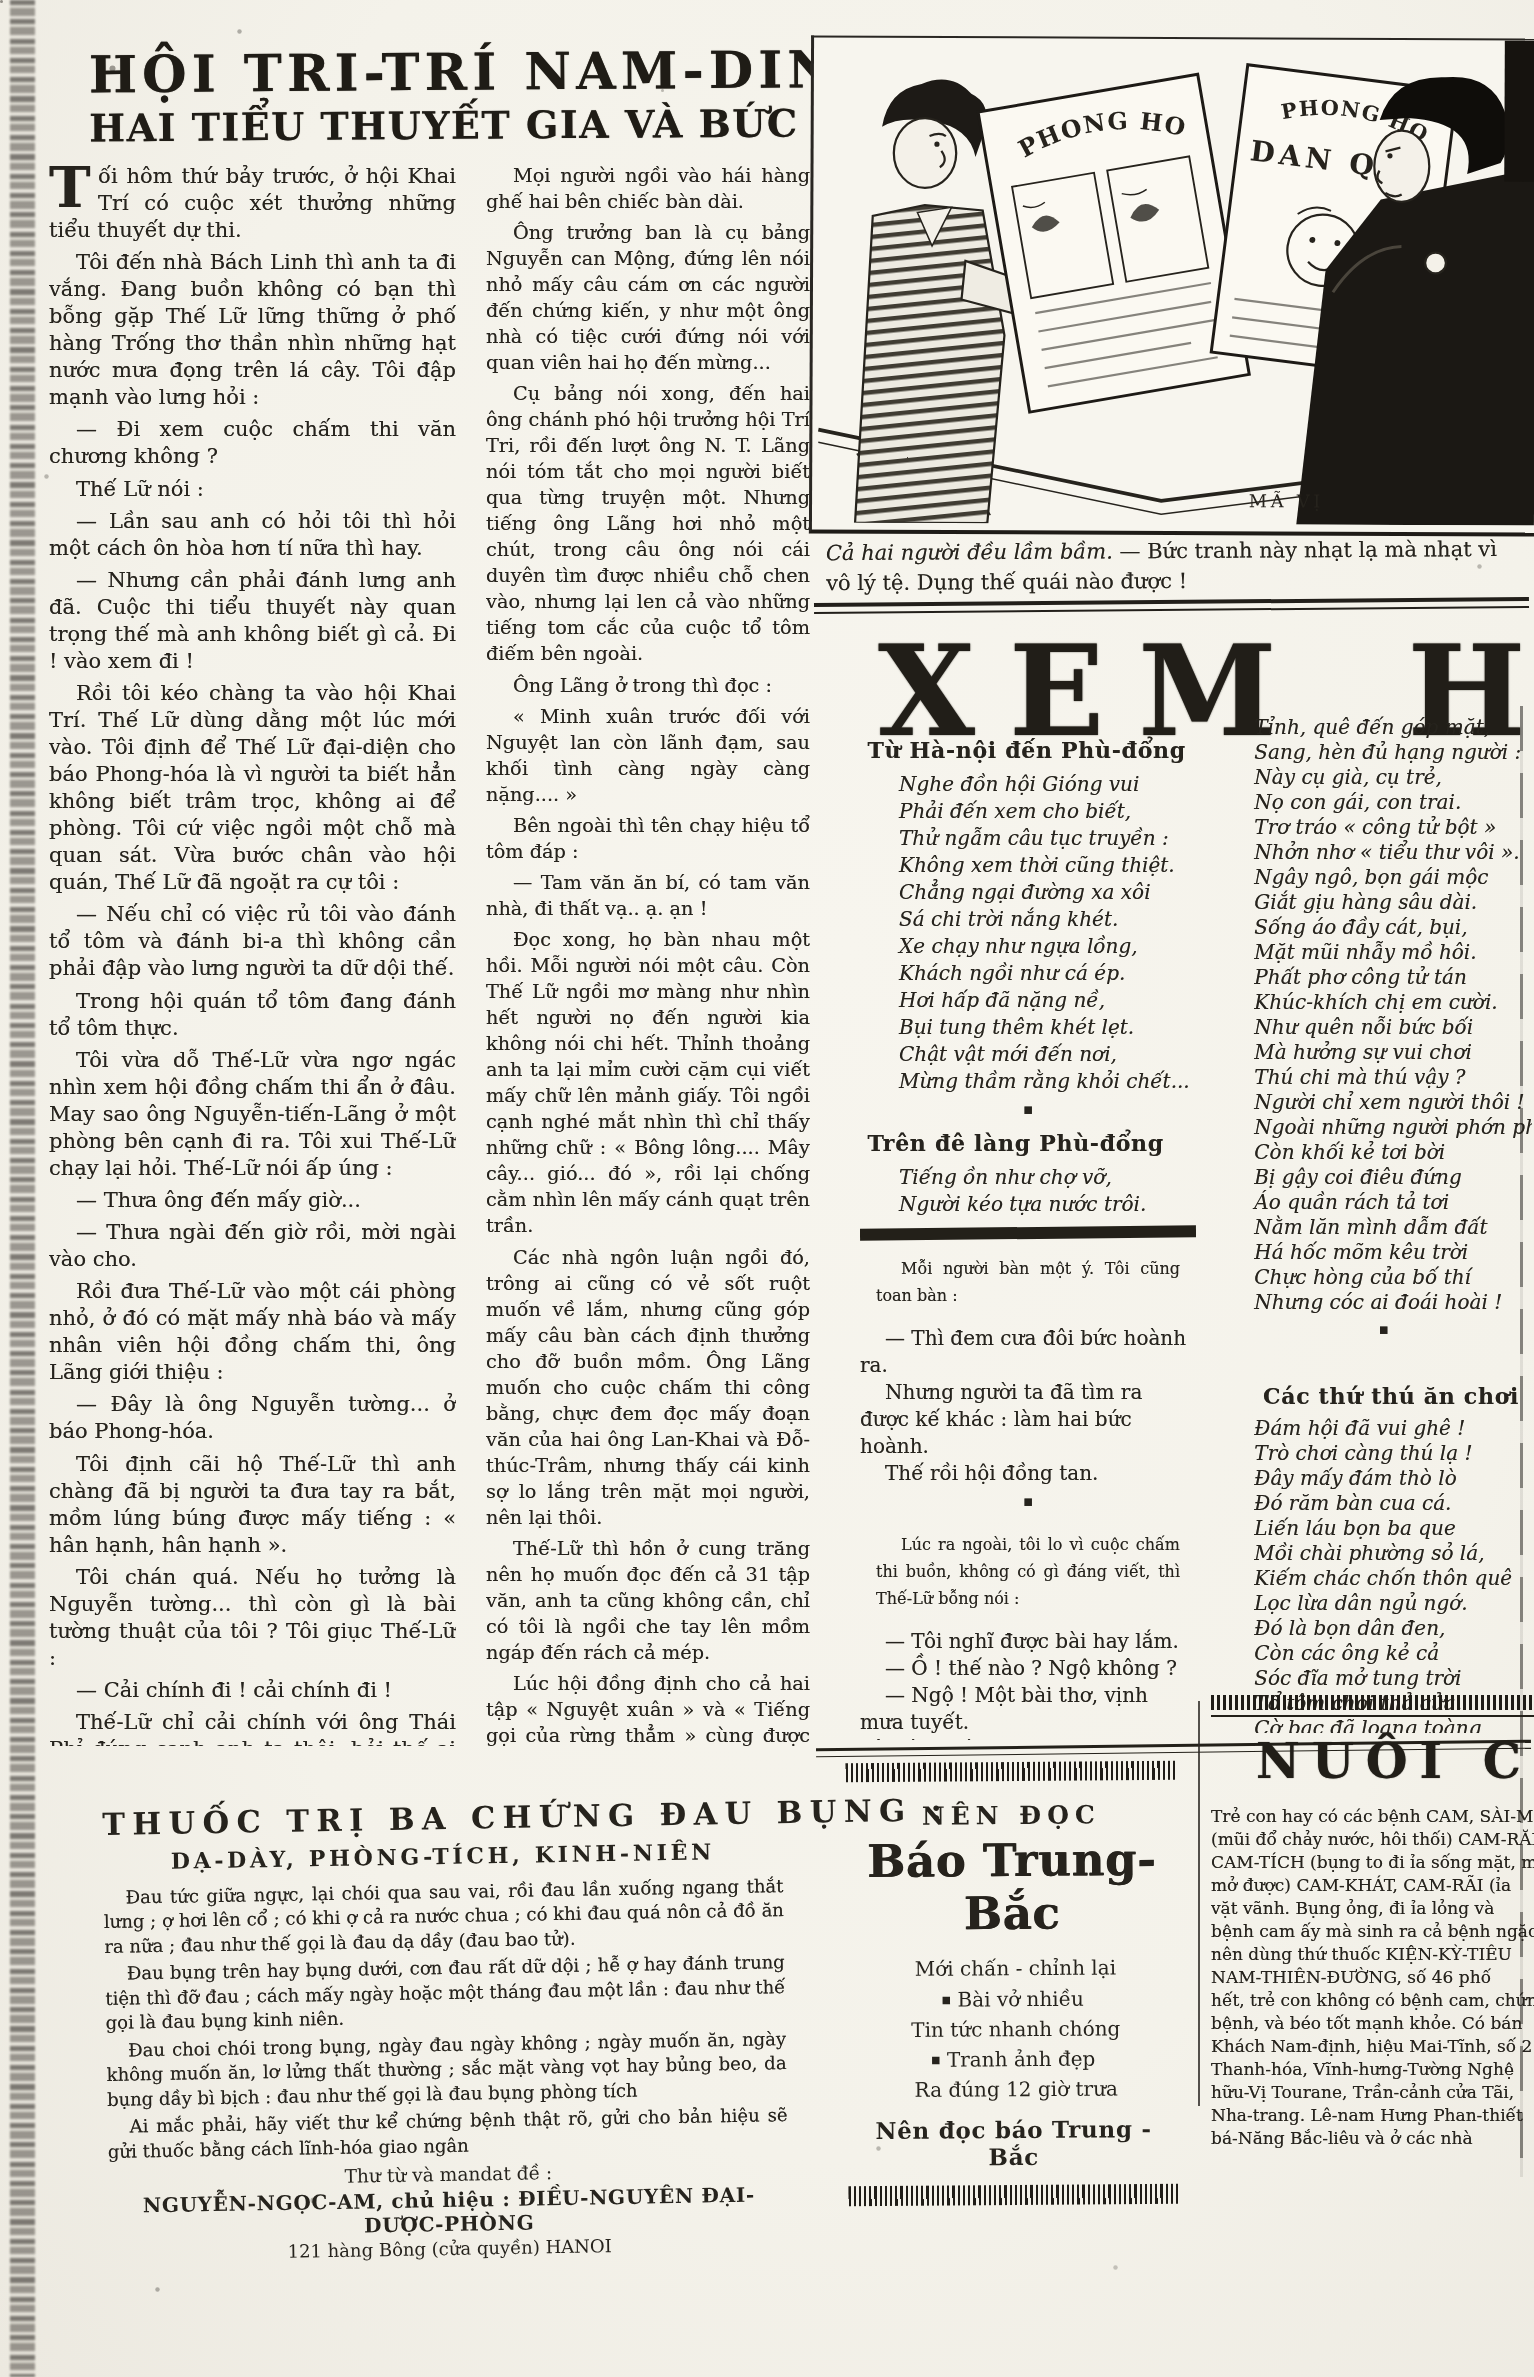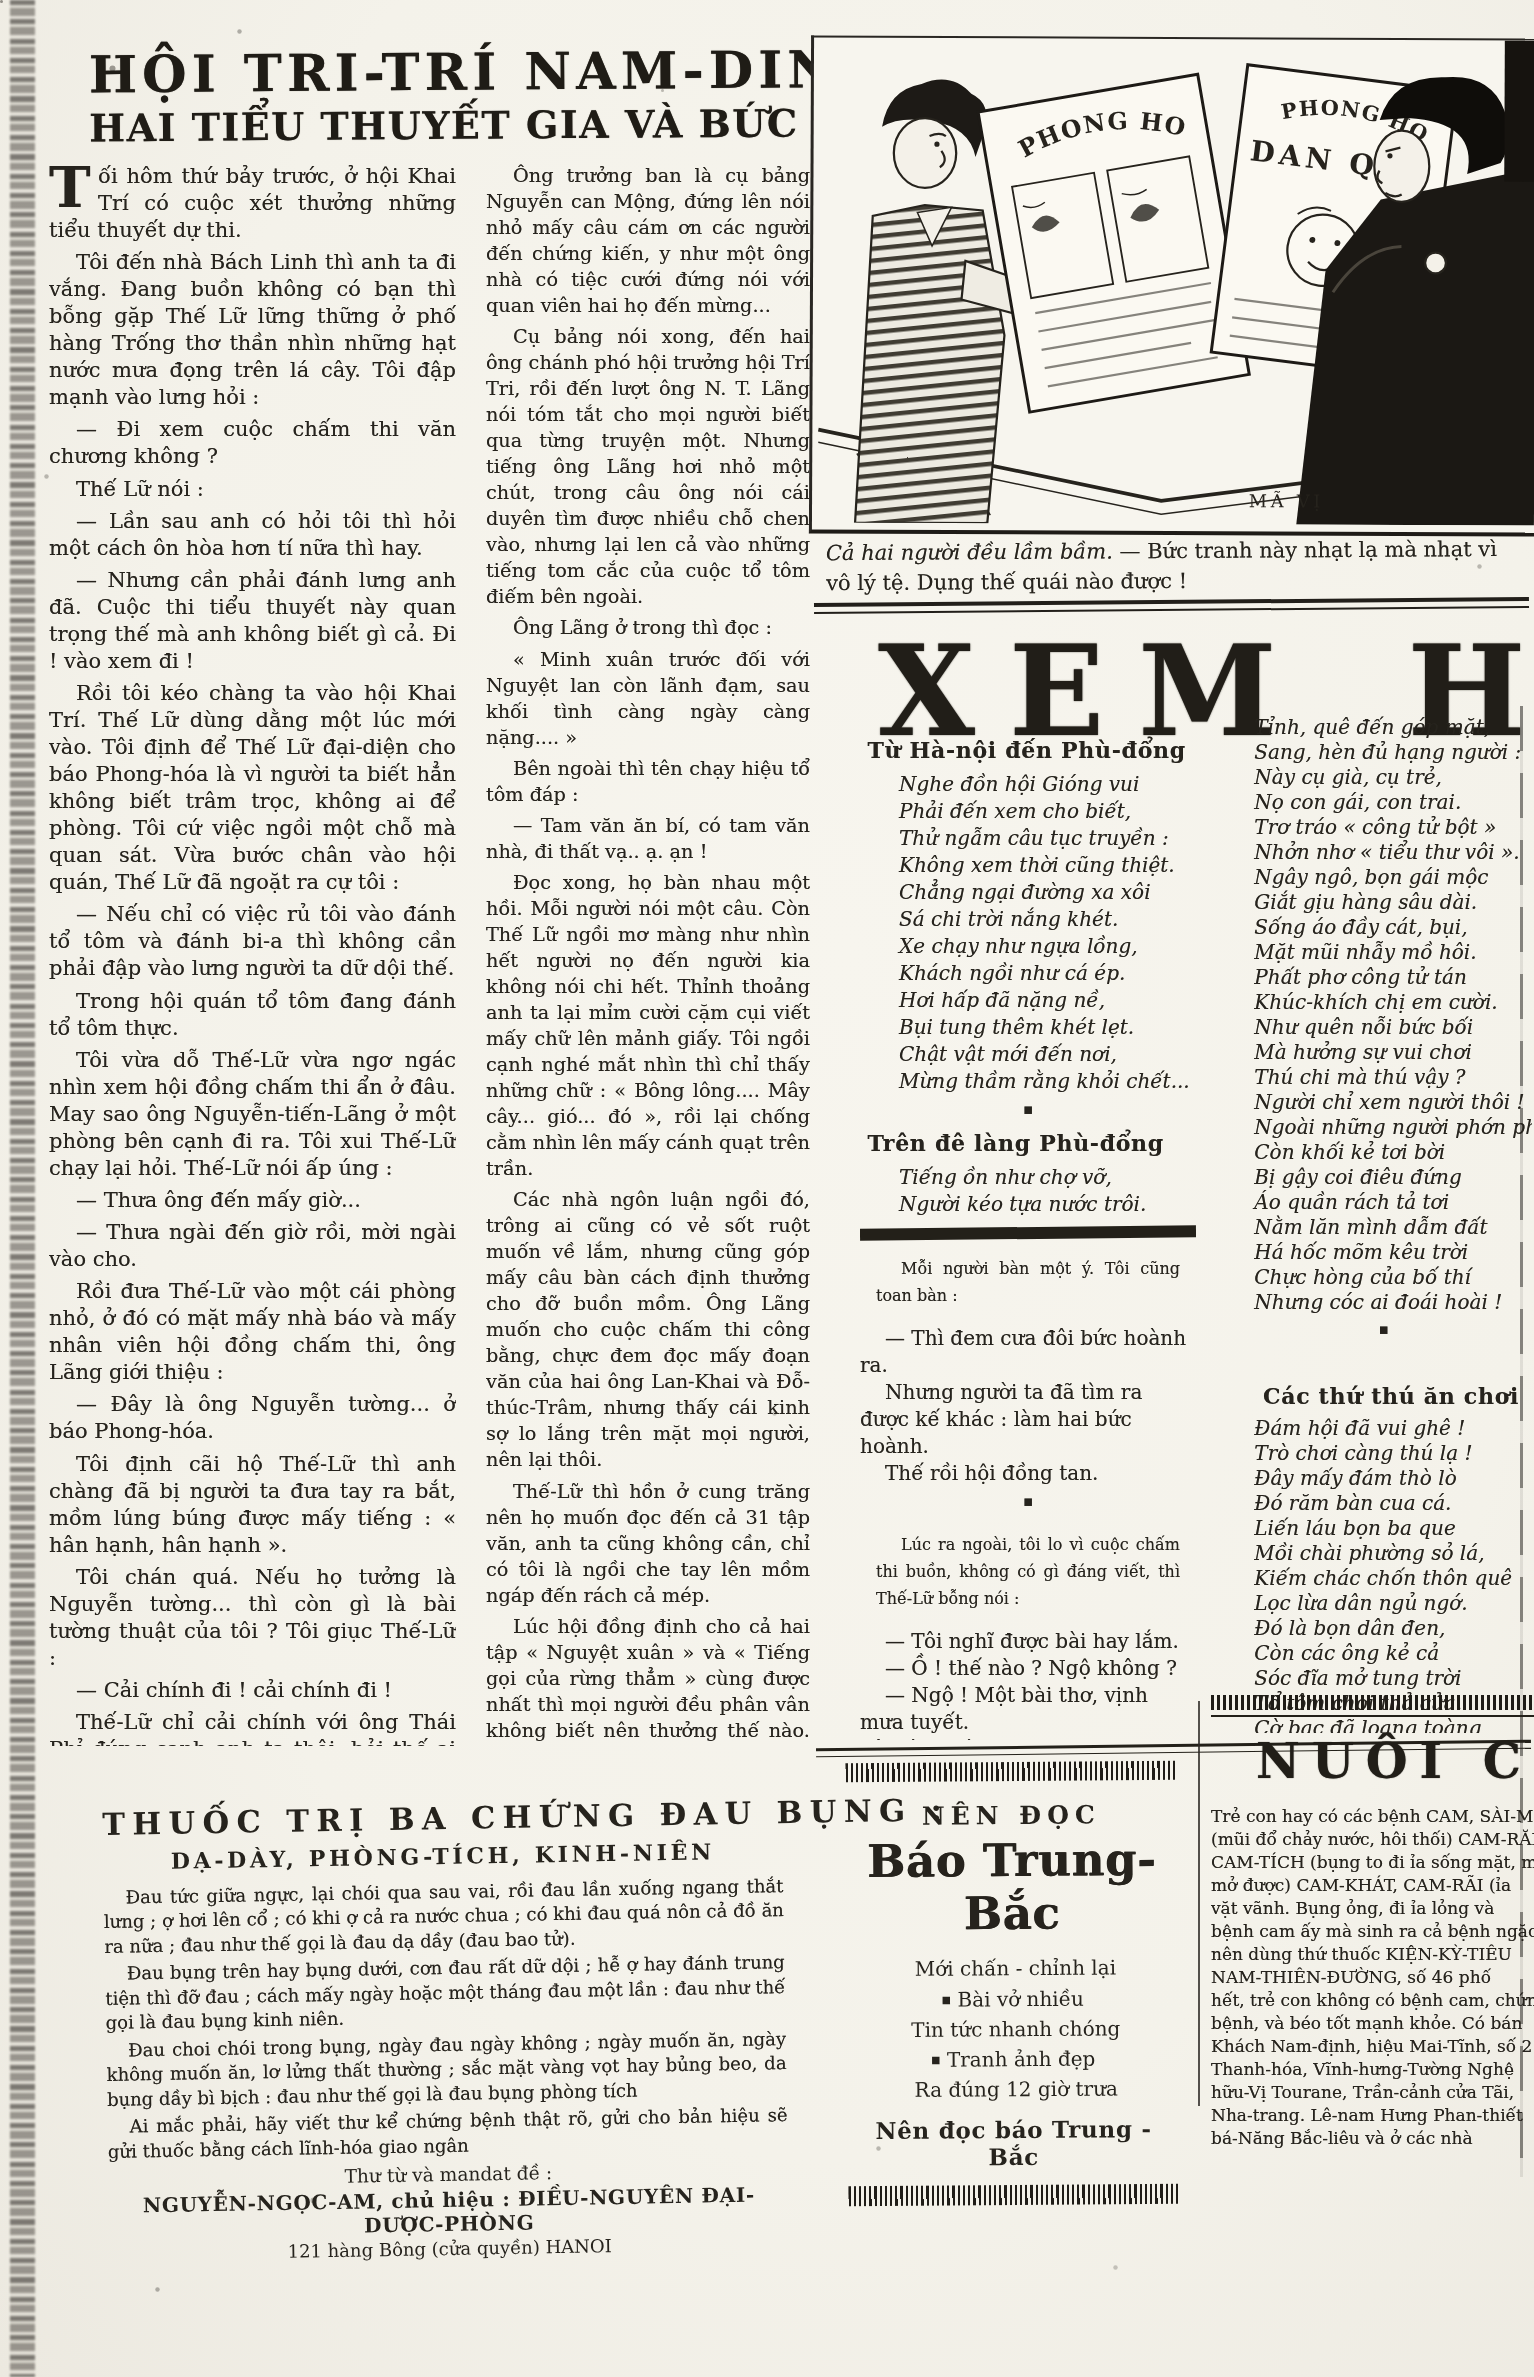--- a/index.html
+++ b/index.html
@@ -144,20 +144,21 @@
       <p class="dlg">— Thưa ông đến mấy giờ...</p>
       <p class="dlg">— Thưa ngài đến giờ rồi, mời ngài vào cho.</p>
       <p class="p">Rồi đưa Thế-Lữ vào một cái phòng nhỏ, ở đó có mặt mấy nhà báo và mấy nhân viên hội đồng chấm thi, ông Lãng giới thiệu :</p>
       <p class="dlg">— Đây là ông Nguyễn tường... ở báo Phong-hóa.</p>
       <p class="p">Tôi định cãi hộ Thế-Lữ thì anh chàng đã bị người ta đưa tay ra bắt, mồm lúng búng được mấy tiếng : « hân hạnh, hân hạnh ».</p>
       <p class="p">Tôi chán quá. Nếu họ tưởng là Nguyễn tường... thì còn gì là bài tường thuật của tôi ? Tôi giục Thế-Lữ :</p>
       <p class="dlg">— Cải chính đi ! cải chính đi !</p>
       <p class="p">Thế-Lữ chỉ cải chính với ông Thái Phỉ đứng cạnh anh ta thôi, bởi thế ai cũng tưởng Thế-Lữ là Nguyễn tường... nên họ nhất định giữ vẻ nghiêm nghị.</p>
   </div>
   <div class="col col2">
+    <p class="p">Mọi người ngồi vào hái hàng ghế hai bên chiếc bàn dài.</p>
       <p class="p">Ông trưởng ban là cụ bảng Nguyễn can Mộng, đứng lên nói nhỏ mấy câu cám ơn các người đến chứng kiến, y như một ông nhà có tiệc cưới đứng nói với quan viên hai họ đến mừng...</p>
       <p class="p">Cụ bảng nói xong, đến hai ông chánh phó hội trưởng hội Trí Tri, rồi đến lượt ông N. T. Lãng nói tóm tắt cho mọi người biết qua từng truyện một. Nhưng tiếng ông Lãng hơi nhỏ một chút, trong câu ông nói cái duyên tìm được nhiều chỗ chen vào, nhưng lại len cả vào những tiếng tom cắc của cuộc tổ tôm điếm bên ngoài.</p>
       <p class="p">Ông Lãng ở trong thì đọc :</p>
       <p class="p">« Minh xuân trước đối với Nguyệt lan còn lãnh đạm, sau khối tình càng ngày càng nặng.... »</p>
       <p class="p">Bên ngoài thì tên chạy hiệu tổ tôm đáp :</p>
       <p class="dlg">— Tam văn ăn bí, có tam văn nhà, đi thất vạ.. ạ. ạn !</p>
       <p class="p">Đọc xong, họ bàn nhau một hồi. Mỗi người nói một câu. Còn Thế Lữ ngồi mơ màng như nhìn hết người nọ đến người kia không nói chi hết. Thỉnh thoảng anh ta lại mỉm cười cặm cụi viết mấy chữ lên mảnh giấy. Tôi ngồi cạnh nghé mắt nhìn thì chỉ thấy những chữ : « Bông lông.... Mây cây... gió... đó », rồi lại chống cằm nhìn lên mấy cánh quạt trên trần.</p>
       <p class="p">Các nhà ngôn luận ngồi đó, trông ai cũng có vẻ sốt ruột muốn về lắm, nhưng cũng góp mấy câu bàn cách định thưởng cho đỡ buồn mồm. Ông Lãng muốn cho cuộc chấm thi công bằng, chực đem đọc mấy đoạn văn của hai ông Lan-Khai và Đỗ-thúc-Trâm, nhưng thấy cái kinh sợ lo lắng trên mặt mọi người, nên lại thôi.</p>
       <p class="p">Thế-Lữ thì hồn ở cung trăng nên họ muốn đọc đến cả 31 tập văn, anh ta cũng không cần, chỉ có tôi là ngồi che tay lên mồm ngáp đến rách cả mép.</p>
       <p class="p">Lúc hội đồng định cho cả hai tập « Nguyệt xuân » và « Tiếng gọi của rừng thẳm » cùng được nhất thì mọi người đều phân vân không biết nên thưởng thế nào. Phần thưởng là bức hoành giá 20$00. Giá là tiền thì một cái tính chia cũng giải quyết được. Nhưng đây là bức hoành bằng gỗ thì biết làm thế nào.</p>

